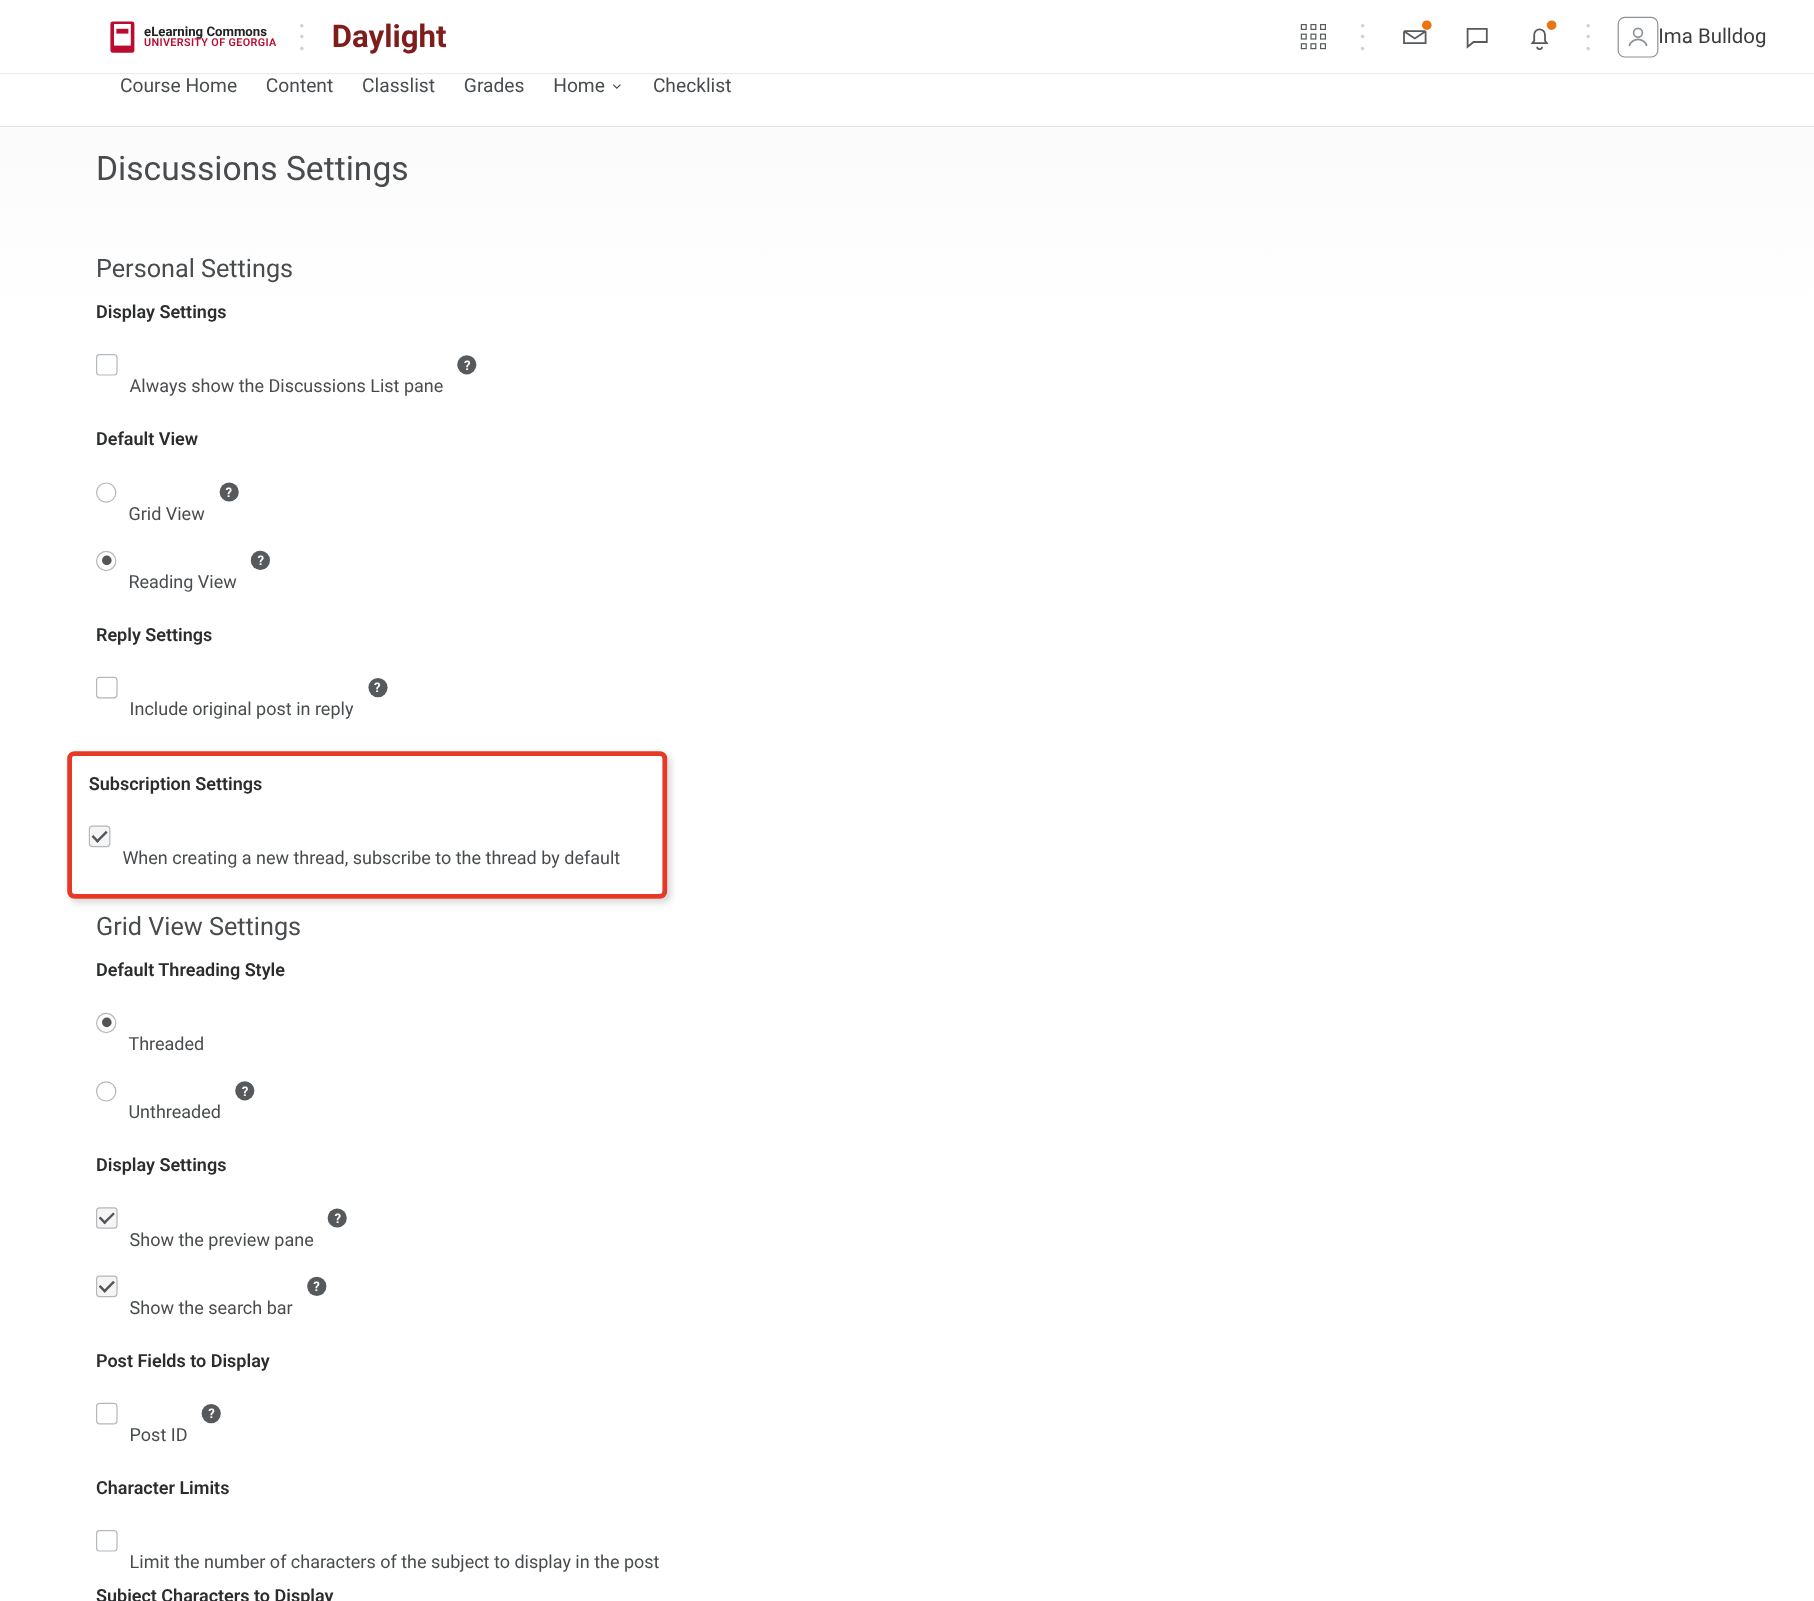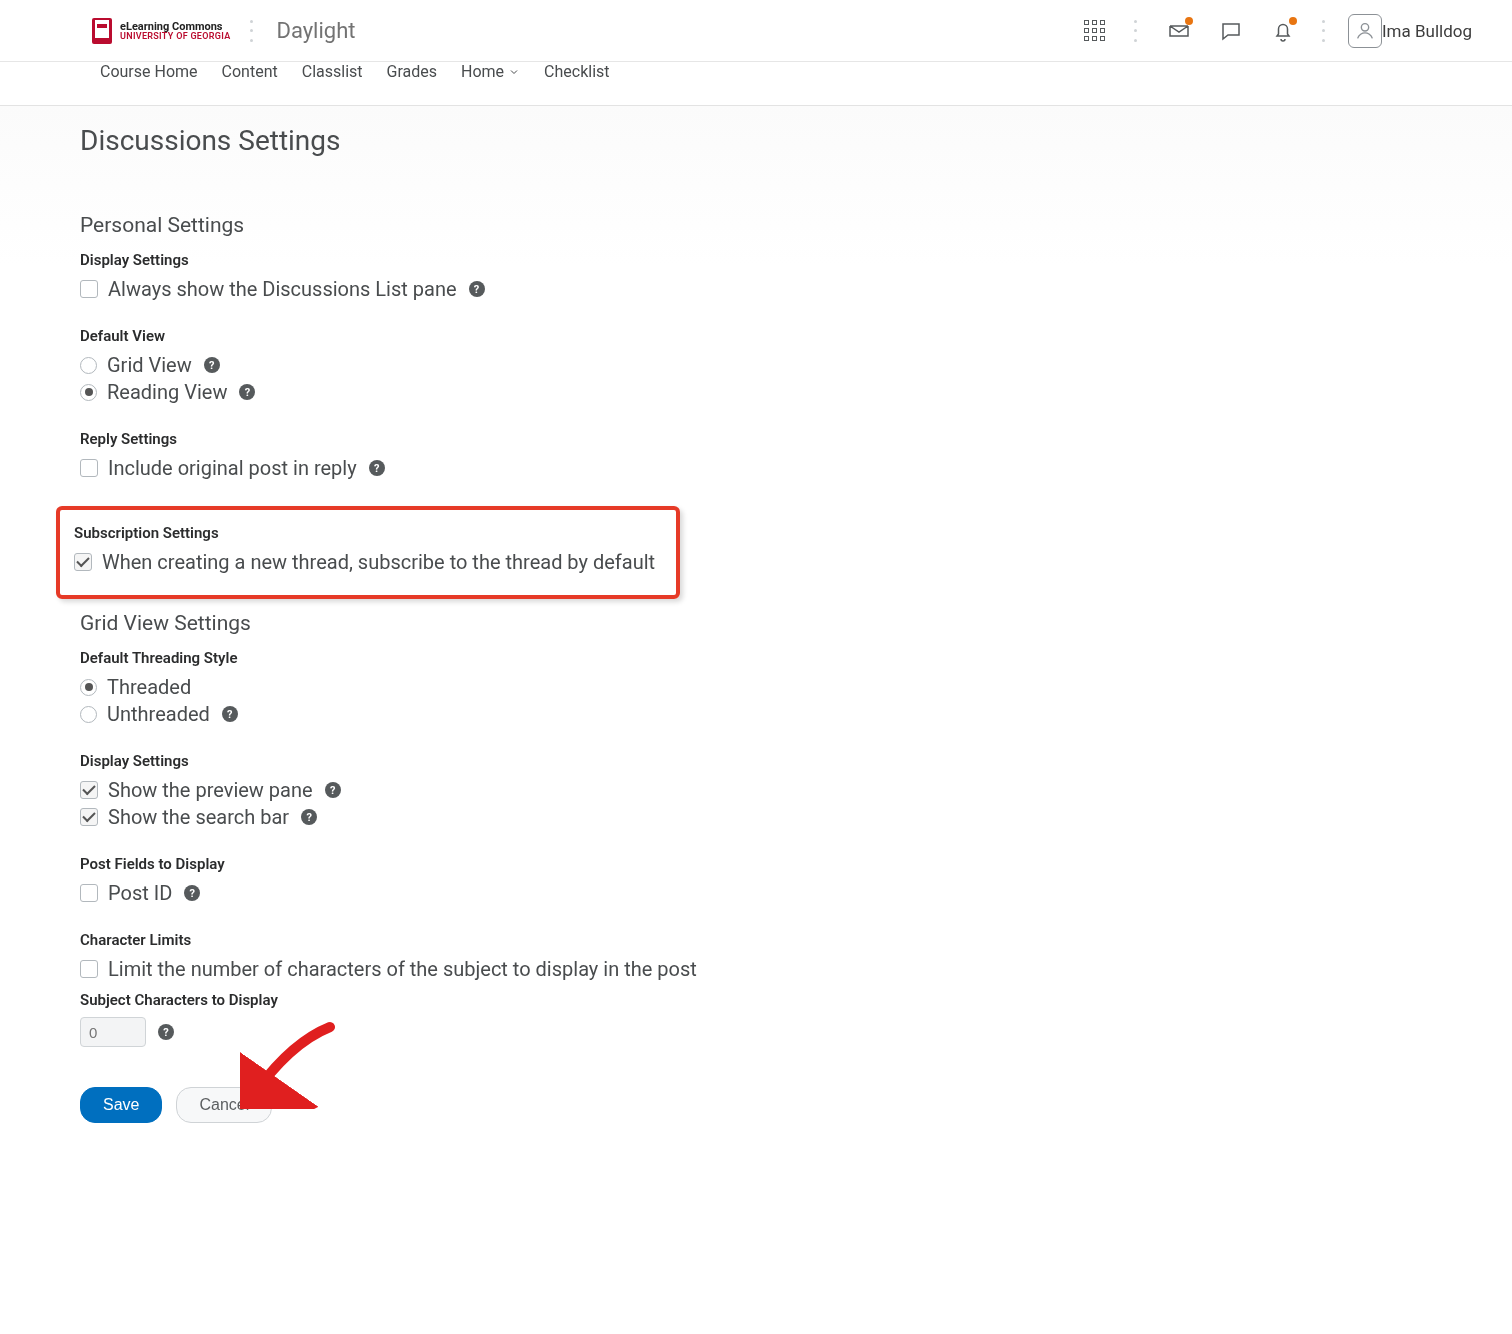--- a/index.html
+++ b/index.html
@@ -32,21 +32,21 @@
   .logo-mark::after{
     content:""; position:absolute; top:6px; left:5px; right:5px; height:4px; background:#BA0C2F;
   }
   .logo-text { line-height: 1; }
   .logo-text .t1 { font-size:11px; font-weight:700; color:#222; display:block; }
   .logo-text .t2 { font-size:9px; font-weight:600; color:#BA0C2F; display:block; letter-spacing:.3px; }
 
   .vsep { width:6px; height:22px; display:inline-flex; flex-direction:column; justify-content:space-between; margin:0 6px;}
   .vsep i{ width:3px; height:3px; background:#cfd3d6; border-radius:50%; display:block;}
 
-  .course-name { font-size:22px; color:#737373; font-weight:400; }
+  .course-name { font-size:26px; color:#7f1d1d; font-weight:700; }
 
   .topbar-right { display:flex; align-items:center; gap:14px; }
   .icon-btn { width:38px; height:38px; display:flex; align-items:center; justify-content:center; position:relative; cursor:pointer; }
   .icon-btn svg { width:24px; height:24px; stroke:#565a5c; stroke-width:1.5; fill:none; }
   .dot { position:absolute; width:8px; height:8px; background:#e87511; border-radius:50%; top:5px; right:5px; }
   .profile { display:flex; align-items:center; cursor:pointer;}
   .avatar { width:34px; height:34px; border:1px solid #8c9196; border-radius:6px; display:flex; align-items:center; justify-content:center;}
   .avatar svg{ width:22px; height:22px; stroke:#8c9196; fill:none; stroke-width:1.5;}
   .username { font-size:17px; color:#3d3d3d; }
 
@@ -67,21 +67,21 @@
   .page {
     padding: 18px 80px 60px 80px;
     background: linear-gradient(#fbfbfb 0, #fff 160px);
   }
   h1.page-title { font-size:28px; font-weight:400; color:#494c4e; margin-bottom:56px;}
   h2.section { font-size:21px; font-weight:400; color:#494c4e; margin-bottom:14px;}
   h3.sub { font-size:15px; font-weight:600; color:#2b2c2d; margin: 10px 0 8px 0;}
   .group { margin-bottom: 26px; }
 
   .row { display:flex; align-items:center; gap:10px; margin:3px 0;}
-  .row label { color:#494c4e; font-size:20px; }
+  .row label { color:#494c4e; font-size:15px;margin-top:36px; }
 
   .cbox {
     width:18px; height:18px; border:1px solid #b2b8bd; border-radius:3px; background:#fff; display:inline-flex; align-items:center; justify-content:center; cursor:pointer;
   }
   .cbox.checked { background:#f5f5f5; }
   .cbox.checked::after{
     content:""; width:10px; height:5px; border-left:2px solid #555; border-bottom:2px solid #555; transform:rotate(-45deg); margin-top:-3px;
   }
 
   .radio {
@@ -91,21 +91,21 @@
 
   .help {
     width:16px; height:16px; border-radius:50%; background:#565a5c; color:#fff; font-size:11px; font-weight:700; display:inline-flex; align-items:center; justify-content:center; cursor:pointer; margin-left:2px;
   }
 
   .highlight-box{
     border: 4px solid #e63a27;
     border-radius: 6px;
     padding: 14px 14px 18px 14px;
     margin: 0 0 12px -24px;
-    width: 624px;
+    width: 500px;
     box-shadow: 3px 3px 5px rgba(0,0,0,.15);
   }
 
   .num-input{
     width:66px; height:30px; border:1px solid #d0d4d7; background:#f3f4f5; color:#9ea3a6; border-radius:4px; padding:0 8px; font-size:15px;
   }
 
   .btnbar{ display:flex; gap:14px; margin-top:40px; position:relative;}
   .btn{
     height:36px; padding:0 22px; border-radius:15px; font-size:16px; cursor:pointer; border:1px solid transparent;

